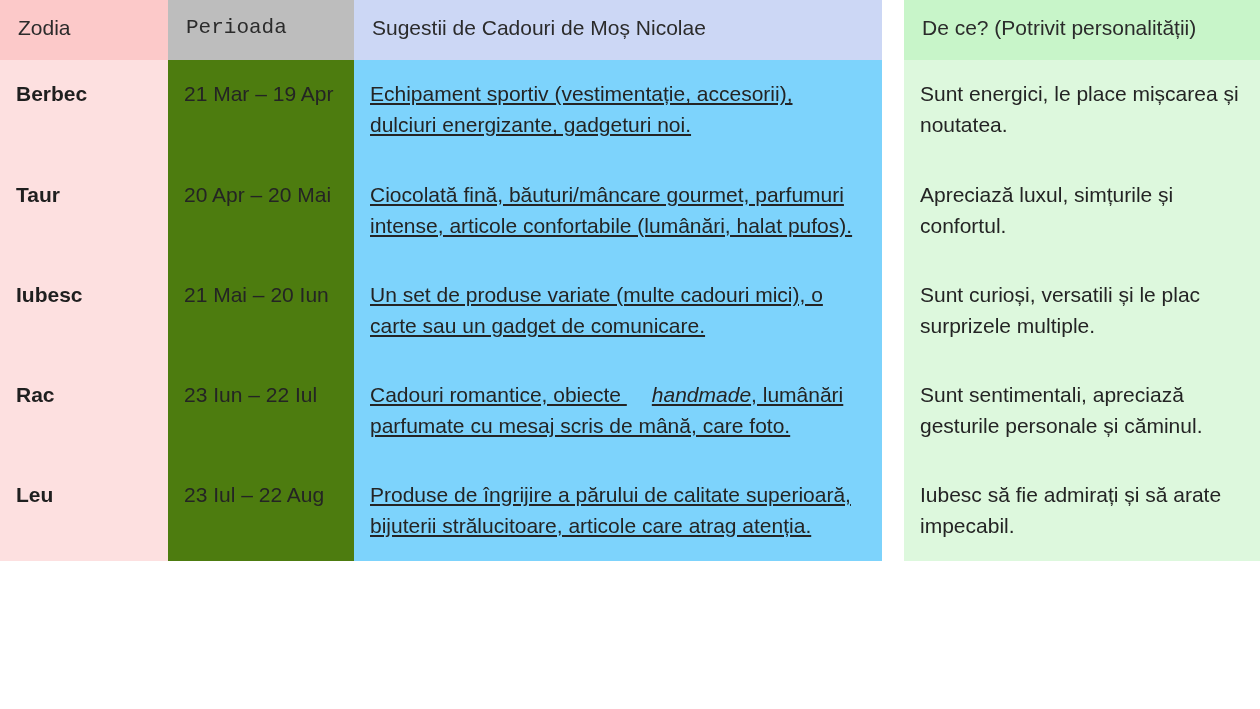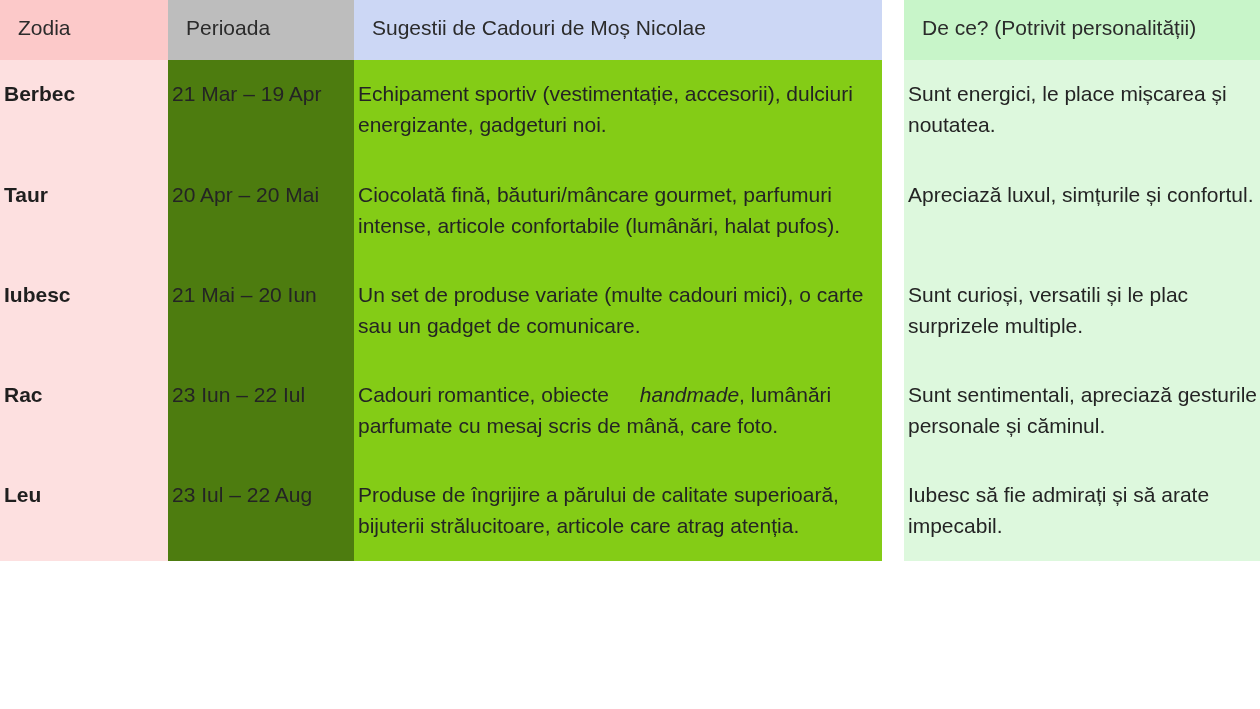--- a/index.html
+++ b/index.html
@@ -34,36 +34,36 @@
     font-weight: 400;
     font-size: 21px;
     color: #2b2b2b;
     padding: 14px 18px 18px 18px;
     vertical-align: top;
     line-height: 1.35;
     height: 50px;
     box-sizing: border-box;
   }
   thead th.h-zodia    { background: #fcc9c9; }
-  thead th.h-perioada { background: #bdbdbd; }
+  thead th.h-perioada { background: #bdbdbd; font-family: Liberation Mono, monospace; }
   thead th.h-sugestii { background: #ccd7f5; margin-left: 48px; }
   thead th.h-gap      { background: #ffffff; padding: 0; }
   thead th.h-dece     { background: #c8f5c9; }
 
   tbody td {
     vertical-align: top;
     font-size: 21px;
     line-height: 1.48;
     color: #242424;
-    padding: 18px 18px 20px 4px;
+    padding: 18px 18px 20px 16px;
     box-sizing: border-box;
   }
   tbody td.c1 { background: #fde0e0; font-weight: bold; color: #1f1f1f; }
   tbody td.c2 { background: #4d7c0f; }
-  tbody td.c3 { background: #84cc16; }
+  tbody td.c3 { background: #7dd3fc; text-decoration: underline; }
   tbody td.cgap { background: #ffffff; padding: 0; width: 22px; }
   tbody td.c4 { background: #ddf8dd; }
 
   col.c-gap { width: 22px; }
 
   .it { font-style: italic; margin-left: 25px; }
 </style>
 </head>
 <body>
 

